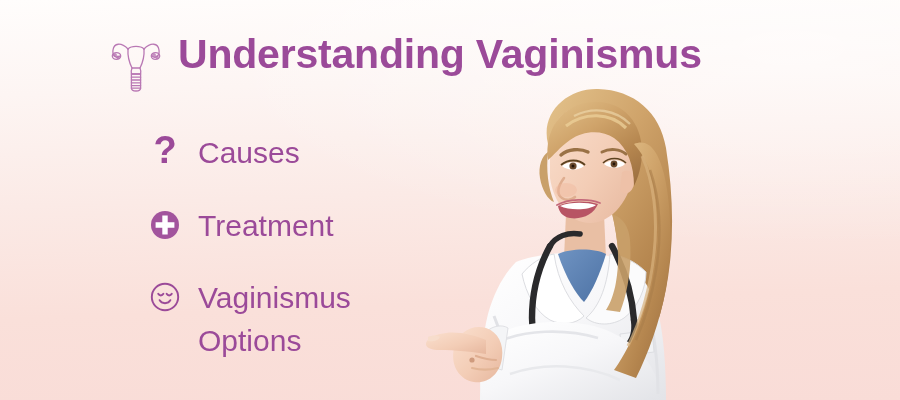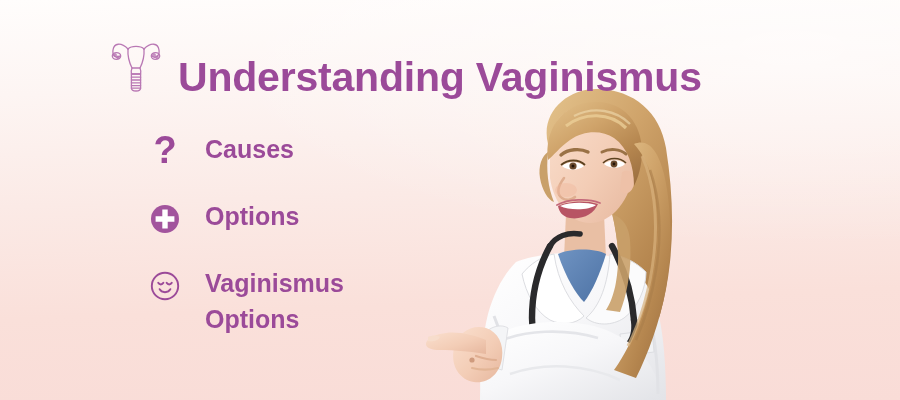--- a/index.html
+++ b/index.html
@@ -33,21 +33,21 @@
                 rgba(255,255,255,0.0) 55%);
     pointer-events: none;
   }
 
   
   .header {
     position: absolute;
     left: 108px;
     top: 34px;
     display: flex;
-    align-items: flex-end;
+    align-items: flex-start;
     gap: 14px;
     z-index: 4;
   }
   .uterus-icon { display: block; }
   .title {
     font-size: 41px;
     line-height: 1;
     font-weight: 600;
     letter-spacing: -0.2px;
     color: #9b4a99;
@@ -72,26 +72,25 @@
   .feature-icon {
     flex: 0 0 auto;
     width: 34px;
     height: 34px;
     display: flex;
     align-items: center;
     justify-content: center;
     margin-top: 3px;
   }
   .feature-label {
-    font-size: 25px;
+    font-size: 30px;
     line-height: 1.42;
-    font-weight: 700;
+    font-weight: 400;
     color: #9b4a99;
     max-width: 175px;
-    margin-left: 7px;
   }
 
   .qmark {
     font-size: 38px;
     font-weight: 700;
     line-height: 1;
     color: #9b4a99;
     transform: translateY(-2px);
   }
 
@@ -152,21 +151,21 @@
       <span class="feature-label">Causes</span>
     </div>
 
     <div class="feature-item">
       <span class="feature-icon">
         <svg width="30" height="30" viewBox="0 0 30 30">
           <circle cx="15" cy="15" r="14" fill="#a2549d"></circle>
           <path d="M12.3 5.6 h5.4 v6.7 h6.7 v5.4 h-6.7 v6.7 h-5.4 v-6.7 h-6.7 v-5.4 h6.7 z" fill="#ffffff"></path>
         </svg>
       </span>
-      <span class="feature-label">Options</span>
+      <span class="feature-label">Treatment</span>
     </div>
 
     <div class="feature-item">
       <span class="feature-icon">
         <svg width="32" height="32" viewBox="0 0 32 32" fill="none" stroke="#9b4a99" stroke-width="1.9" stroke-linecap="round">
           <circle cx="16" cy="16" r="13.2"></circle>
           <path d="M9.2 12.8 C10.4 15, 13.2 15, 14.4 12.8"></path>
           <path d="M17.6 12.8 C18.8 15, 21.6 15, 22.8 12.8"></path>
           <path d="M10.6 19.2 C12.6 23.2, 19.4 23.2, 21.4 19.2"></path>
         </svg>

